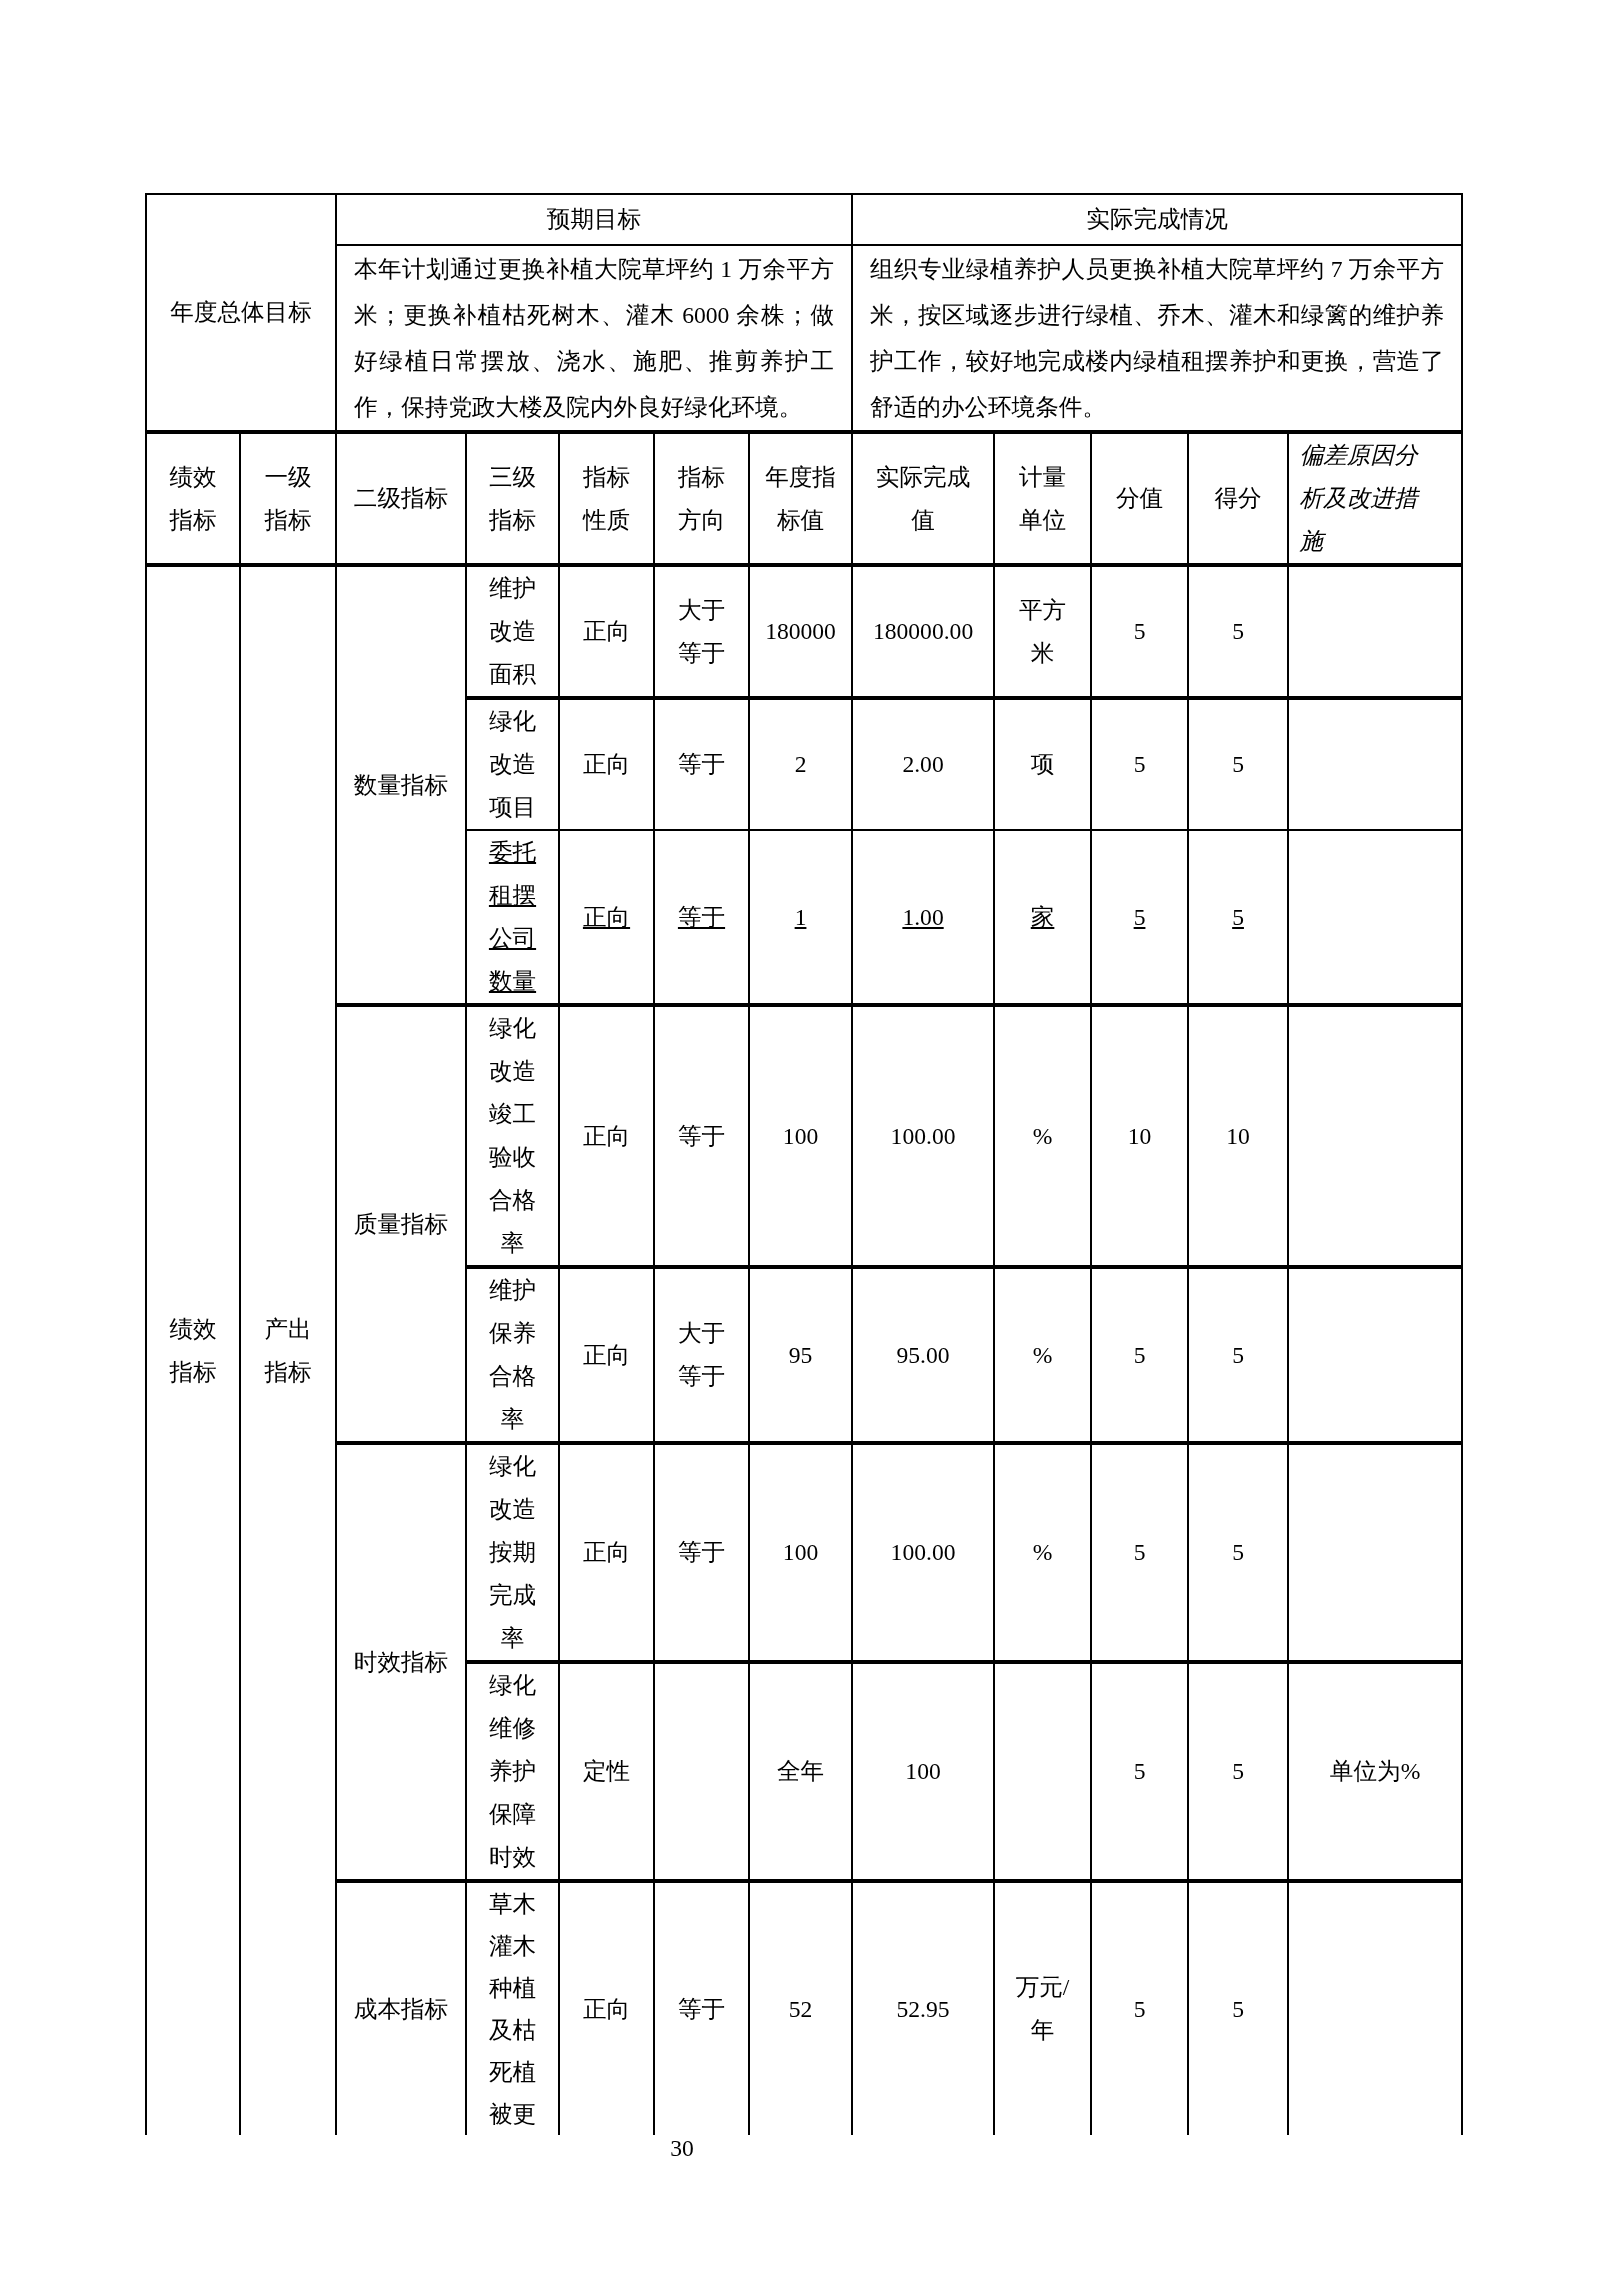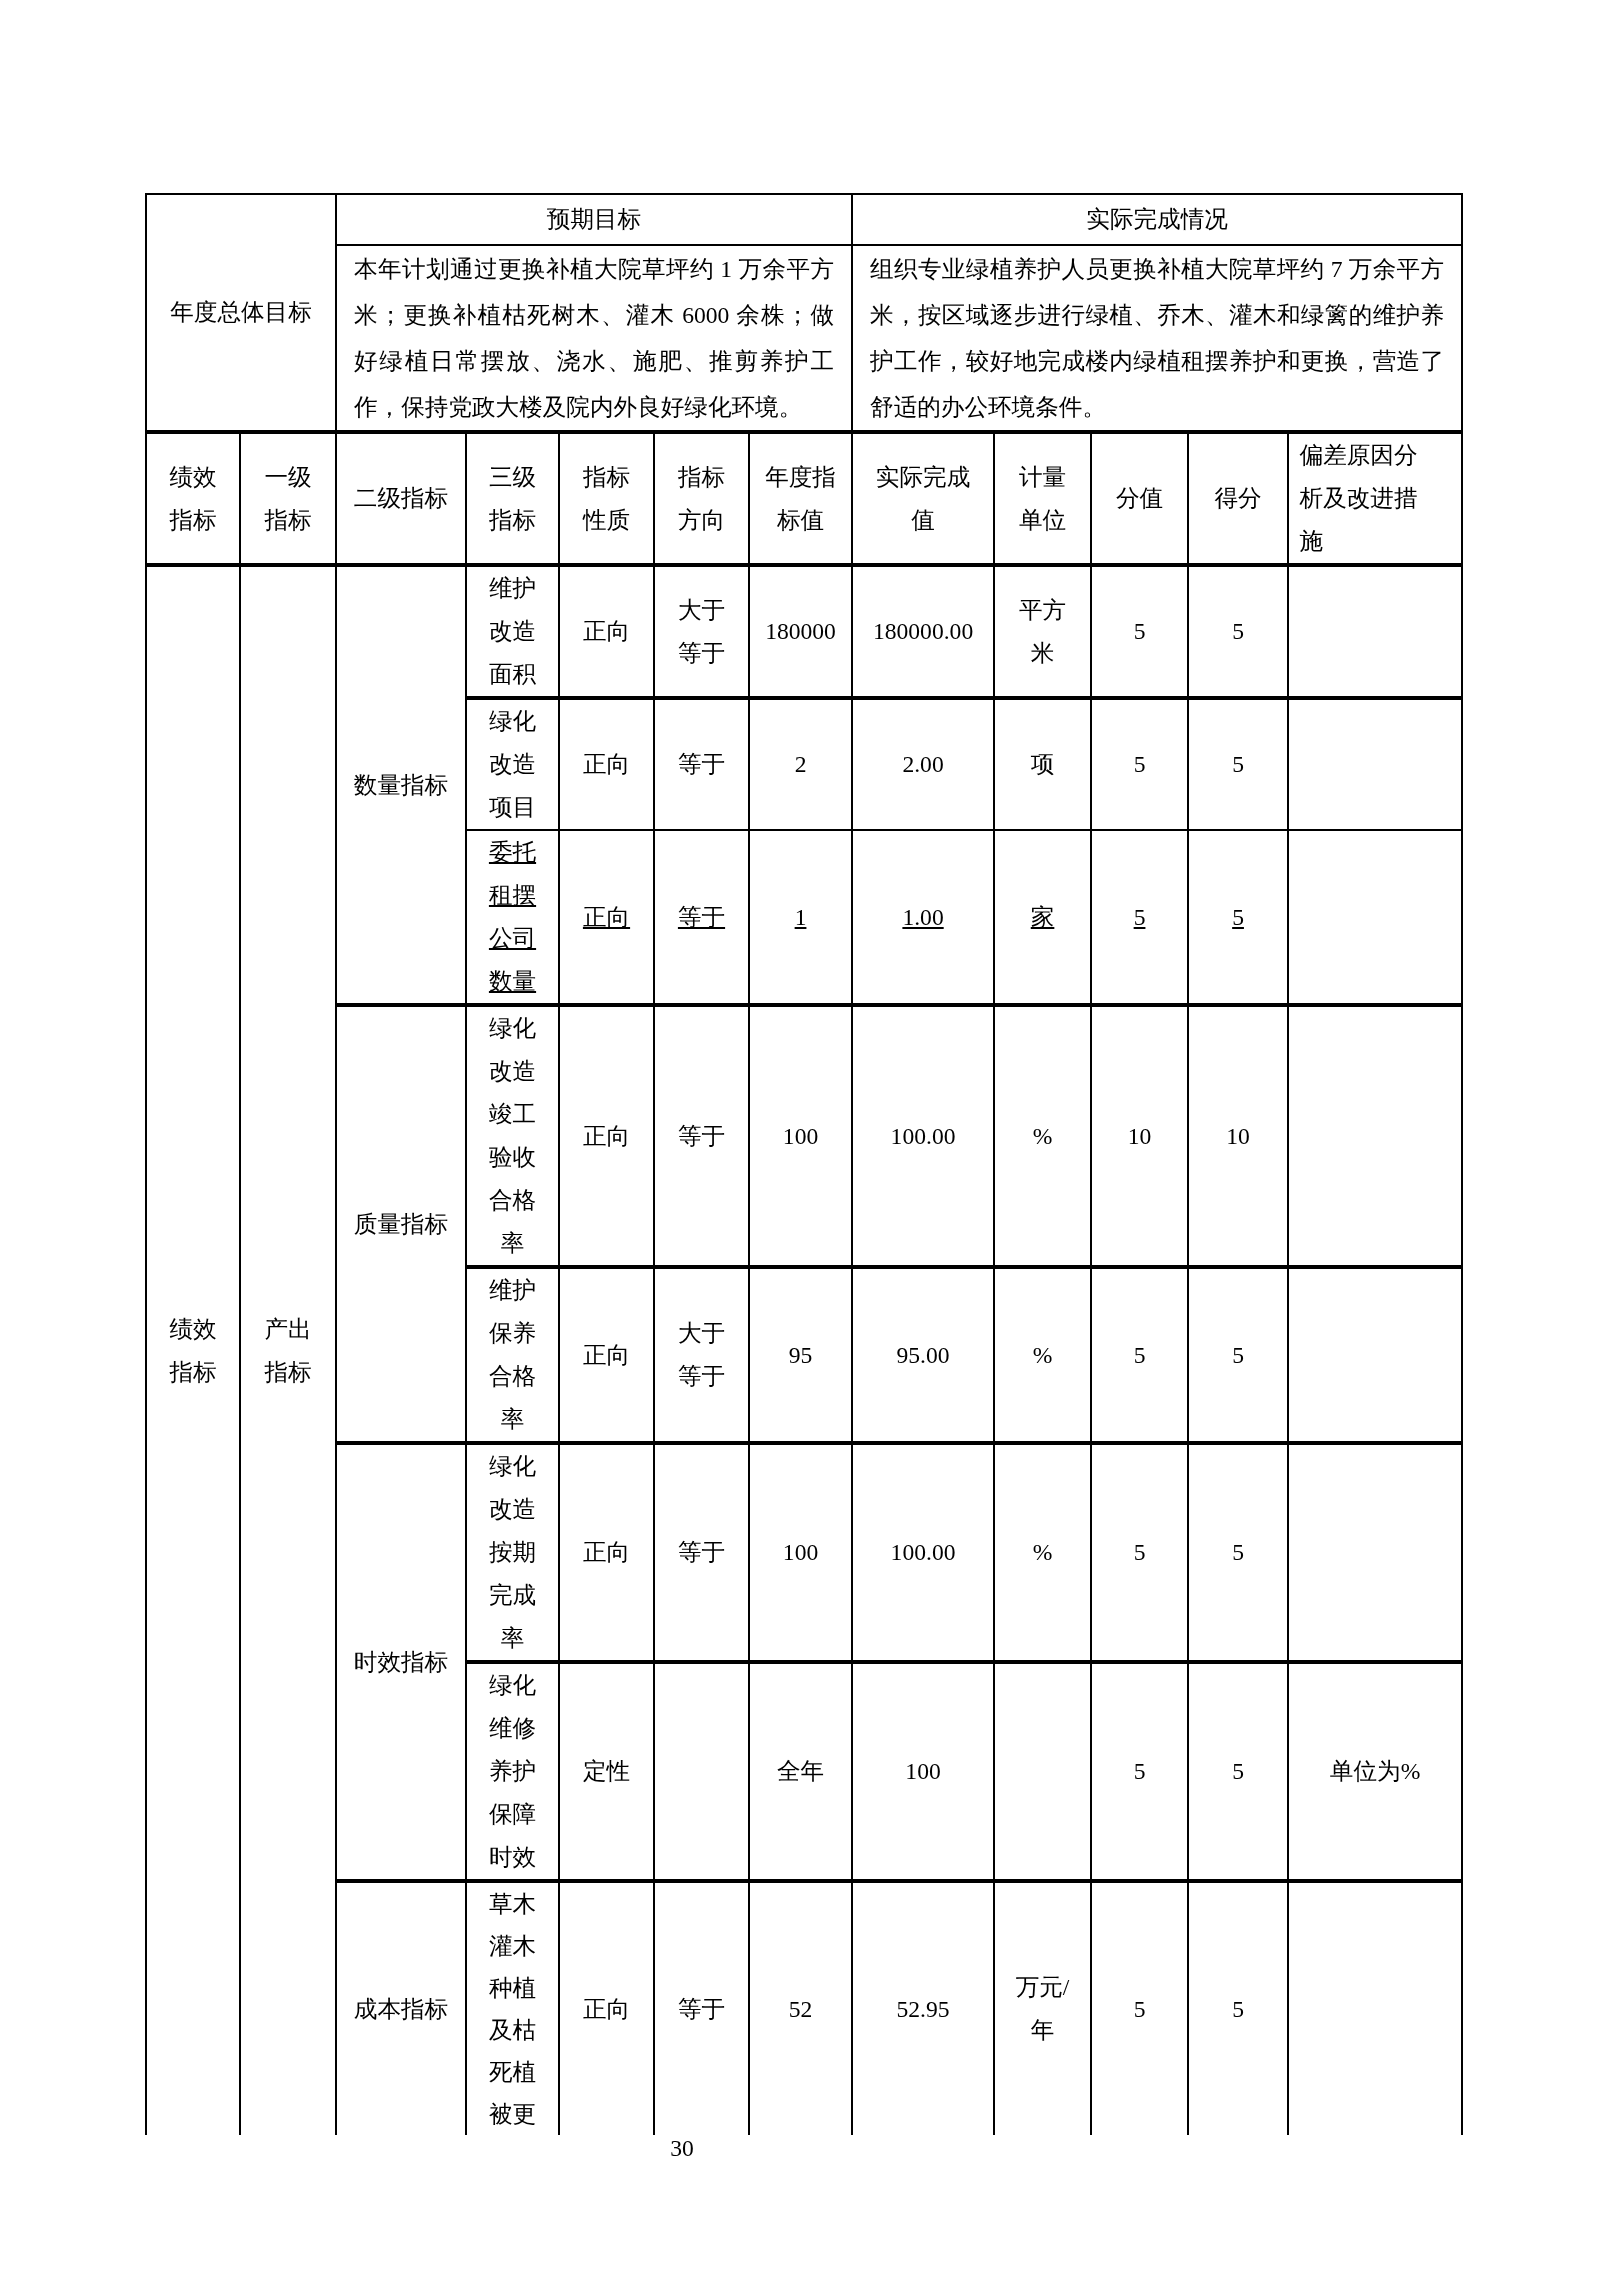--- a/index.html
+++ b/index.html
@@ -27,21 +27,21 @@
   
   .perf tr.tb > td { border-bottom-width: 4.6px; }
   .perf td.tb { border-bottom-width: 4.6px; margin-top: 44px; }
   
   .perf td.nb { border-bottom: none !important; }
   
   .perf td.para {
     text-align: justify; white-space: normal;
     padding: 0 17px; line-height: 46px; font-size: 23.6px; margin-top: 32px;
   }
-  .perf td.leftcell { text-align: left; padding: 0 10.5px; }
+  .perf td.leftcell { text-align: left; padding: 0 10.5px; font-style: italic; }
   .perf td.tight { line-height: 42px; margin-left: 16px; }
   
   tr.r-h1   { height: 51px; }
   tr.r-para { height: 183px; }
   tr.r-h2   { height: 132px; }
   tr.r1 { height: 126px; }
   tr.r2 { height: 130px; }
   tr.r3 { height: 174px; text-decoration: underline; }
   tr.r4 { height: 254px; }
   tr.r5 { height: 174px; }

